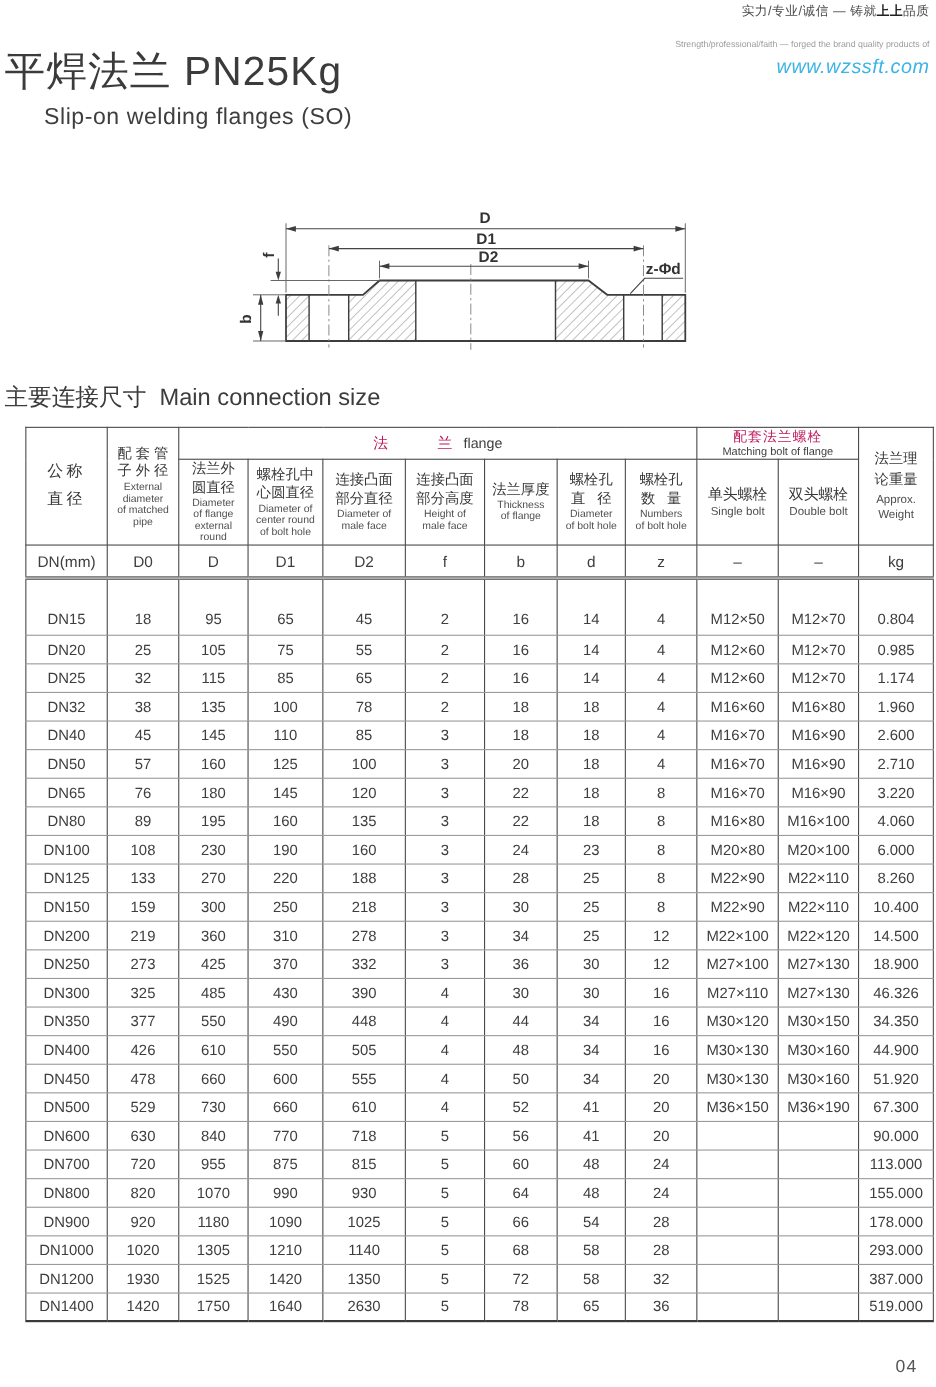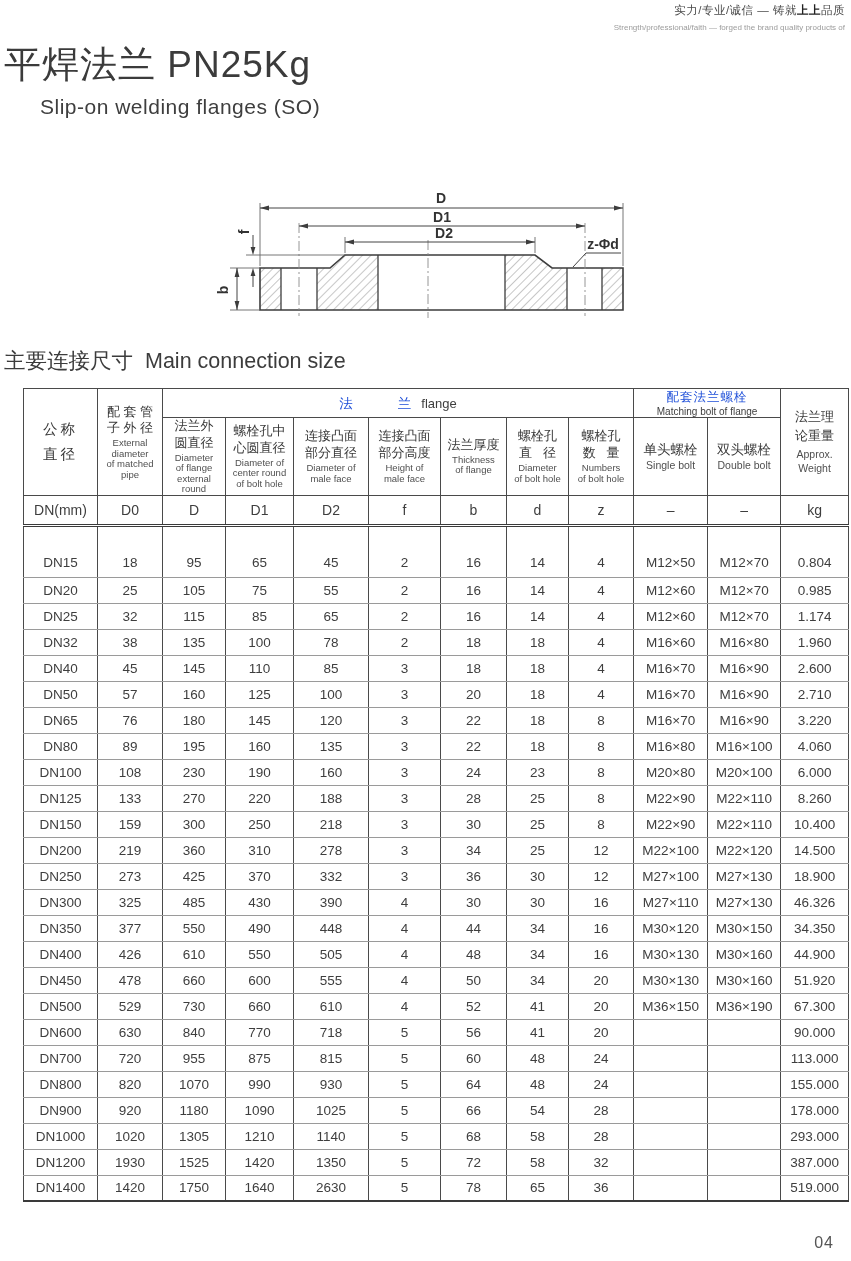--- a/index.html
+++ b/index.html
@@ -3,21 +3,21 @@
 <meta charset="utf-8">
 <style>
   * { margin:0; padding:0; box-sizing:border-box; }
   body { background:#e8e8e8; font-family:"Liberation Sans","DejaVu Sans",sans-serif; }
   .page { position:relative; width:851px; height:1261px; background:#ffffff; margin:0 auto; overflow:hidden; }
 
   
   .brand { position:absolute; top:3px; right:6px; text-align:right; }
   .tagline-cn { font-size:11.5px; color:#4a4a4a; letter-spacing:.5px; }
   .tagline-cn b { color:#222; }
-  .tagline-en { font-size:8px; color:#9c9c9c; margin-top:5px; }
+  .tagline-en { font-size:8px; color:#9c9c9c; margin-top:18px; }
   .website { font-size:18px; font-style:italic; color:#3eb3e6; margin-top:5px; letter-spacing:.5px; }
 
   
   .title-block { position:absolute; left:4px; top:40px; }
   .title-cn { font-size:37px; font-weight:normal; color:#3b3b3b; letter-spacing:1px; }
   .title-en { font-size:21px; font-weight:normal; color:#3e3e3e; margin-top:5px; letter-spacing:.5px;margin-left:36px; }
 
   
   .drawing { position:absolute; left:205px; top:183px; width:470px; height:145px; }
   .drawing .dim      { stroke:#444; stroke-width:1; fill:none; }
@@ -34,21 +34,21 @@
   
   table.spec { position:absolute; left:23px; top:388px; width:825px; border-collapse:collapse; table-layout:fixed; border:1.5px solid #3a3a3a; }
   .spec th, .spec td { text-align:center; vertical-align:middle; padding:0; }
   .spec thead th, .spec thead td { border:1px solid #4a4a4a; font-weight:normal; }
   .spec tr.grp th { height:26px; }
   .spec tr.hdr th { height:73px; }
   .spec tr.units td { height:30px; font-size:14px; color:#3e3e3e; border-bottom:3px double #3a3a3a; }
   .hcn { display:block; font-size:13px; color:#383838; white-space:pre; line-height:1.3; }
   .hen { display:block; font-size:9.5px; color:#4f4f4f; white-space:pre-line; line-height:1.1; margin-top:1px; }
   .nominal .hcn { font-size:14.5px; letter-spacing:3px; line-height:1.7; }
-  .grp-cn { font-size:13.5px; color:#1d4ed8; white-space:pre; }
+  .grp-cn { font-size:13.5px; color:#be185d; white-space:pre; }
   .grp-en { font-size:13px; color:#3e3e3e; margin-left:10px; }
   .grp2 .grp-cn { display:block; font-size:12.5px; letter-spacing:1px; }
   .grp2 .grp-en { display:block; font-size:10px; margin:0; }
   .boltcol .hcn { font-size:13.5px; }
   .boltcol .hen { font-size:10.5px; }
   .wtcol .hcn { font-size:13px; line-height:1.45; }
   .wtcol .hen { font-size:10.5px; margin-top:3px; line-height:1.3; }
   .spec tbody td { border-left:1px solid #4a4a4a; border-right:1px solid #4a4a4a; border-top:1px solid #9a9a9a; border-bottom:1px solid #9a9a9a; font-size:13.5px; color:#3e3e3e; height:26px; }
   .spec tbody tr:first-child td { height:52px; vertical-align:bottom; padding-bottom:7px; }
   .spec tbody tr:last-child td { border-bottom:2px solid #3a3a3a; }
@@ -56,20 +56,21 @@
   .page-number { position:absolute; right:17px; top:1234px; font-size:16px; color:#555; letter-spacing:1px; }
 </style>
 </head>
 <body>
 
 <div class="page">
 
   <div class="brand">
     <div class="tagline-cn"><span>实力/专业/诚信 — 铸就</span><b>上上</b><span>品质</span></div>
     <div class="tagline-en">Strength/professional/faith — forged the brand quality products of</div>
+    <div class="website" style="color: rgb(62, 179, 230);">www.wzssft.com</div>
   </div>
 
   <div class="title-block">
     <div class="title-cn">平焊法兰 PN25Kg</div>
     <div class="title-en">Slip-on welding flanges (SO)</div>
   </div>
 
   <svg class="drawing" viewBox="0 0 470 145" width="470" height="145" xmlns="http://www.w3.org/2000/svg">
     <defs>
       <pattern id="hatch" width="6" height="6" patternUnits="userSpaceOnUse" patternTransform="rotate(45)">

